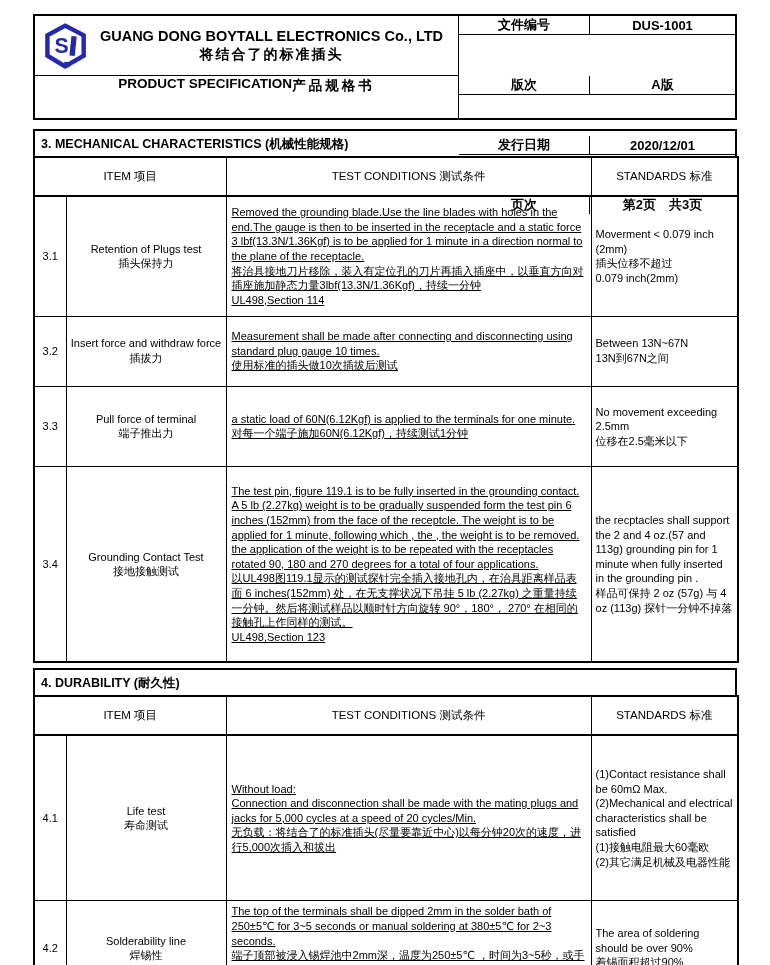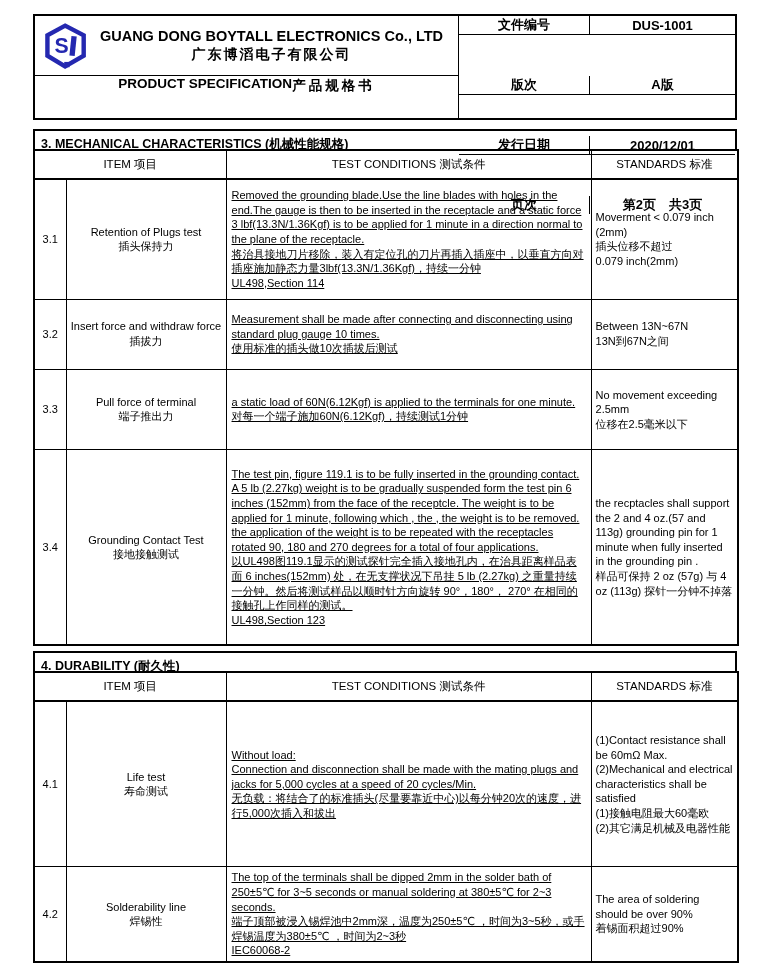--- a/index.html
+++ b/index.html
@@ -23,31 +23,31 @@
   .doc-en { font-size:13.5px; font-weight:bold; }
   .doc-cn { font-size:13.5px; font-weight:bold; letter-spacing:3px; margin-top:1px; }
   .hdr-right { flex:1; display:flex; flex-direction:column;gap:41px; }
   .meta-row { flex:1; display:flex; border-bottom:1px solid #000; }
   .meta-row:last-child { border-bottom:none; }
   .meta-label { width:131px; border-right:1px solid #000; display:flex; align-items:center; justify-content:center; font-weight:bold; font-size:13px; }
   .meta-value { flex:1; display:flex; align-items:center; justify-content:center; font-weight:bold; font-size:13px; }
 
   
   .section-title {
-    width:704px; margin-top:9px; height:20px;
+    width:704px; margin-top:9px; height:27px;
     border-top:2px solid #000; border-left:2px solid #000; border-right:2px solid #000;
     padding:5px 0 0 6px; font-size:12.5px; font-weight:bold;
   }
   .section-title.second { margin-top:5px; }
 
   
   table.spec { border-collapse:collapse; width:704px; table-layout:fixed; border:2px solid #000; }
   table.spec th, table.spec td { border:1px solid #000; font-size:11px; line-height:1.33; vertical-align:middle; }
   table.spec thead th {
-    height:29px; font-weight:normal; font-size:11.5px; text-align:center;
+    height:39px; font-weight:normal; font-size:11.5px; text-align:center;
     border-top:2px solid #000; border-bottom:2px solid #000; padding:1px;margin-left:22px;
   }
   td.no   { text-align:center; padding:0 1px; }
   td.item { text-align:center; padding:12px 4px; white-space:pre-line;margin-top:20px; }
   td.cond { text-align:left;  padding:2px 5px; white-space:pre-line;text-decoration:underline; }
   td.std  { text-align:left;  padding:18px 4px; white-space:pre-line; }
   tr.rh120 { height:120px; } tr.rh70 { height:70px; } tr.rh65 { height:65px; }
   tr.rh195 { height:195px; } tr.rh166 { height:166px; } tr.rh95 { height:95px; }
 </style>
 </head>
@@ -61,21 +61,21 @@
         <span class="logo">
           <svg width="46" height="46" viewBox="0 0 52 52" aria-hidden="true">
             <path d="M25 3 L46 14 L46 37 L25 49 L5 37 L5 14 Z" fill="none" stroke="#2428b0" stroke-width="5"></path>
             <text x="13" y="34" font-size="24" font-weight="bold" fill="#2428b0" font-family="Liberation Sans, sans-serif">S</text>
             <rect x="31" y="15" width="6" height="22" fill="#2428b0" transform="rotate(6 34 26)"></rect>
             <rect x="24" y="44" width="6" height="6" fill="#2428b0"></rect>
           </svg>
         </span>
         <div class="company-text">
           <div class="company-en">GUANG DONG BOYTALL ELECTRONICS Co., LTD</div>
-          <div class="company-cn">广东博滔电子有限公司</div>
+          <div class="company-cn">将结合了的标准插头</div>
         </div>
       </div>
       <div class="title-row">
         <div class="doc-en">PRODUCT SPECIFICATION</div>
         <div class="doc-cn">产品规格书</div>
       </div>
     </div>
     <div class="hdr-right">
       <div class="meta-row">
         <div class="meta-label">文件编号</div>

